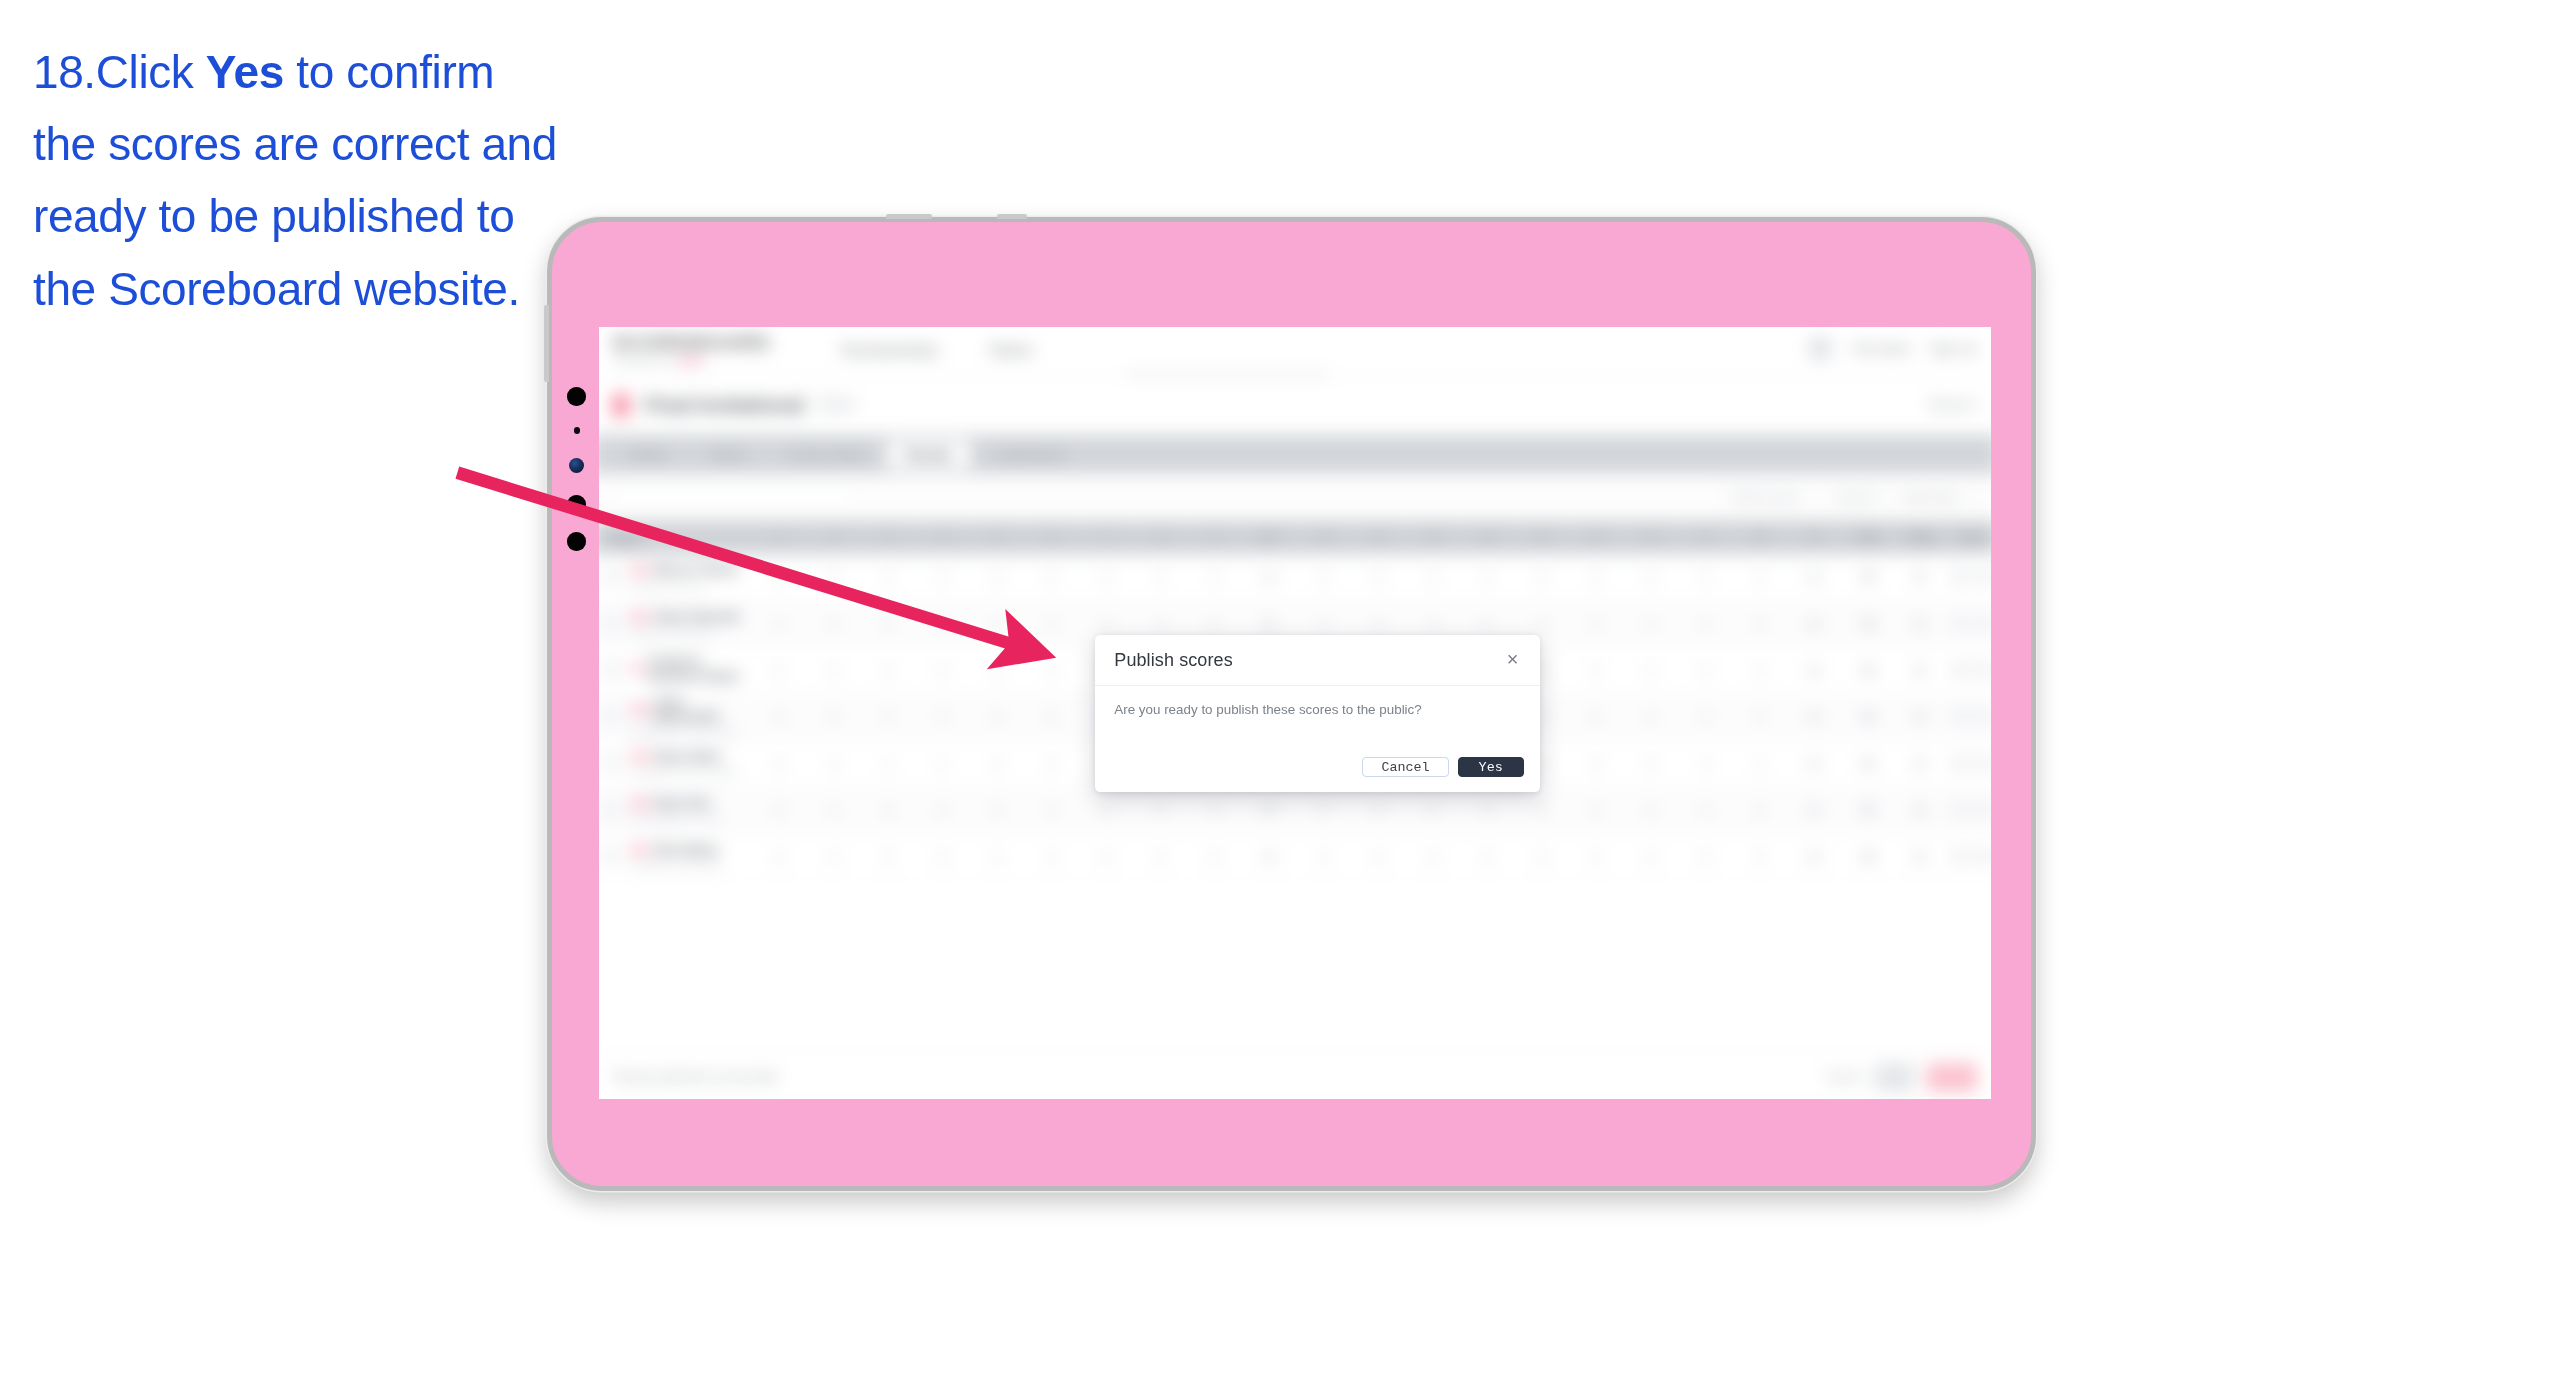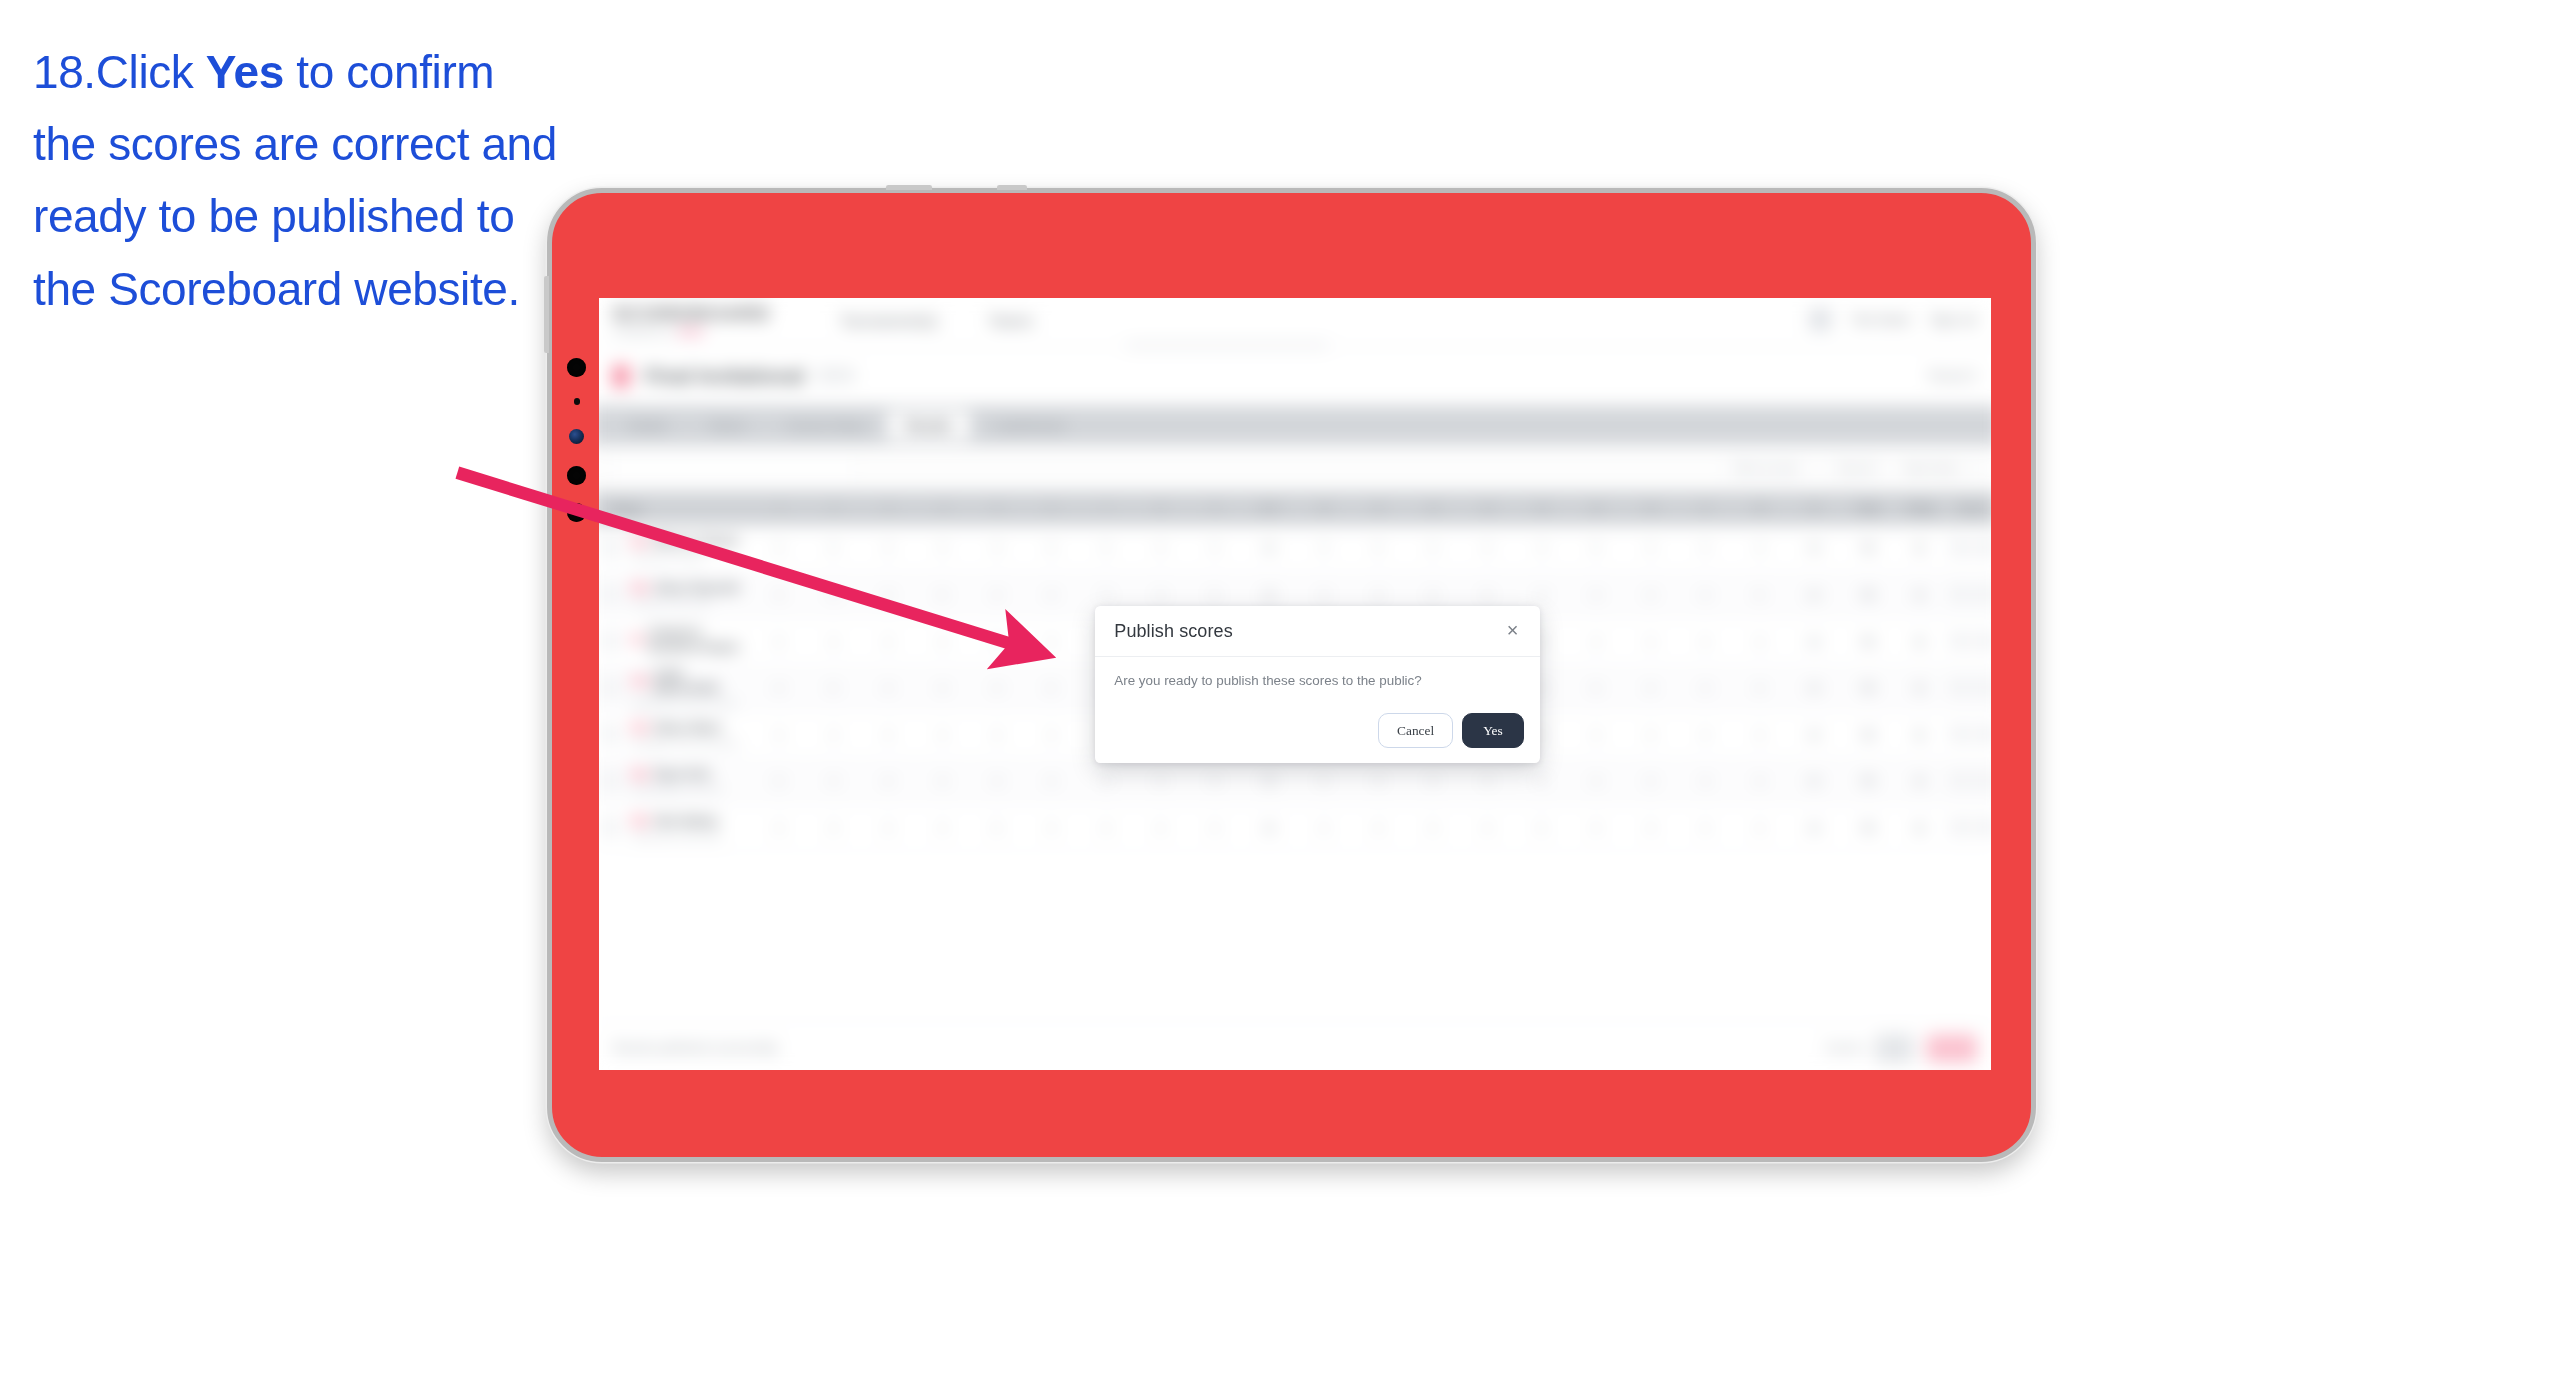--- a/index.html
+++ b/index.html
@@ -36,25 +36,25 @@
     position: absolute;
     left: 0; top: 0;
     width: 2576px; height: 1386px;
     pointer-events: none;
   }
 
   
   #tablet {
     position: absolute;
     left: 547px;
-    top: 188px;
+    top: 217px;
     width: 1489px;
     height: 974px;
     border-radius: 55px;
-    background: #ef4444;
+    background: #f9a8d4;
     border: 5.2px solid #b9b9b9;
     box-shadow: 0 0 0 1.5px #ededed, 0 10.4px 25px rgba(0,0,0,0.22);
   }
   
   .nub-top {
     position: absolute;
     top: -8.2px;
     height: 5.2px;
     background: #c9c9c9;
     border-radius: 2.2px 2.2px 0 0;
@@ -212,23 +212,23 @@
     cursor: pointer; background: none; border: none;
     font-family: "Liberation Sans", sans-serif;
   }
   .modal-body { padding: 16.3px 19.3px 0 19.3px; }
   .modal-msg { font-size: 13.4px; color: #7c828a; }
   .modal-foot {
     position: absolute; right: 16.3px; bottom: 15px;
     display: flex; align-items: center; gap: 9px;
   }
   .btn {
-    height: 35px; border-radius: 10px; font-size: 13.4px;
+    height: 20px; border-radius: 4px; font-size: 13.4px;
     display: flex; align-items: center; justify-content: center;
-    cursor: pointer; font-family: Liberation Serif, serif;
+    cursor: pointer; font-family: Liberation Mono, monospace;
   }
   .btn-cancel {
     padding: 0 18px; background: #ffffff; color: #3c4249;
     border: 0.7px solid #cdd8ea;
   }
   .btn-yes {
     padding: 0 20px; background: #2b3546; color: #ffffff; border: 0.7px solid #2b3546;
   }
 </style>
 </head>

